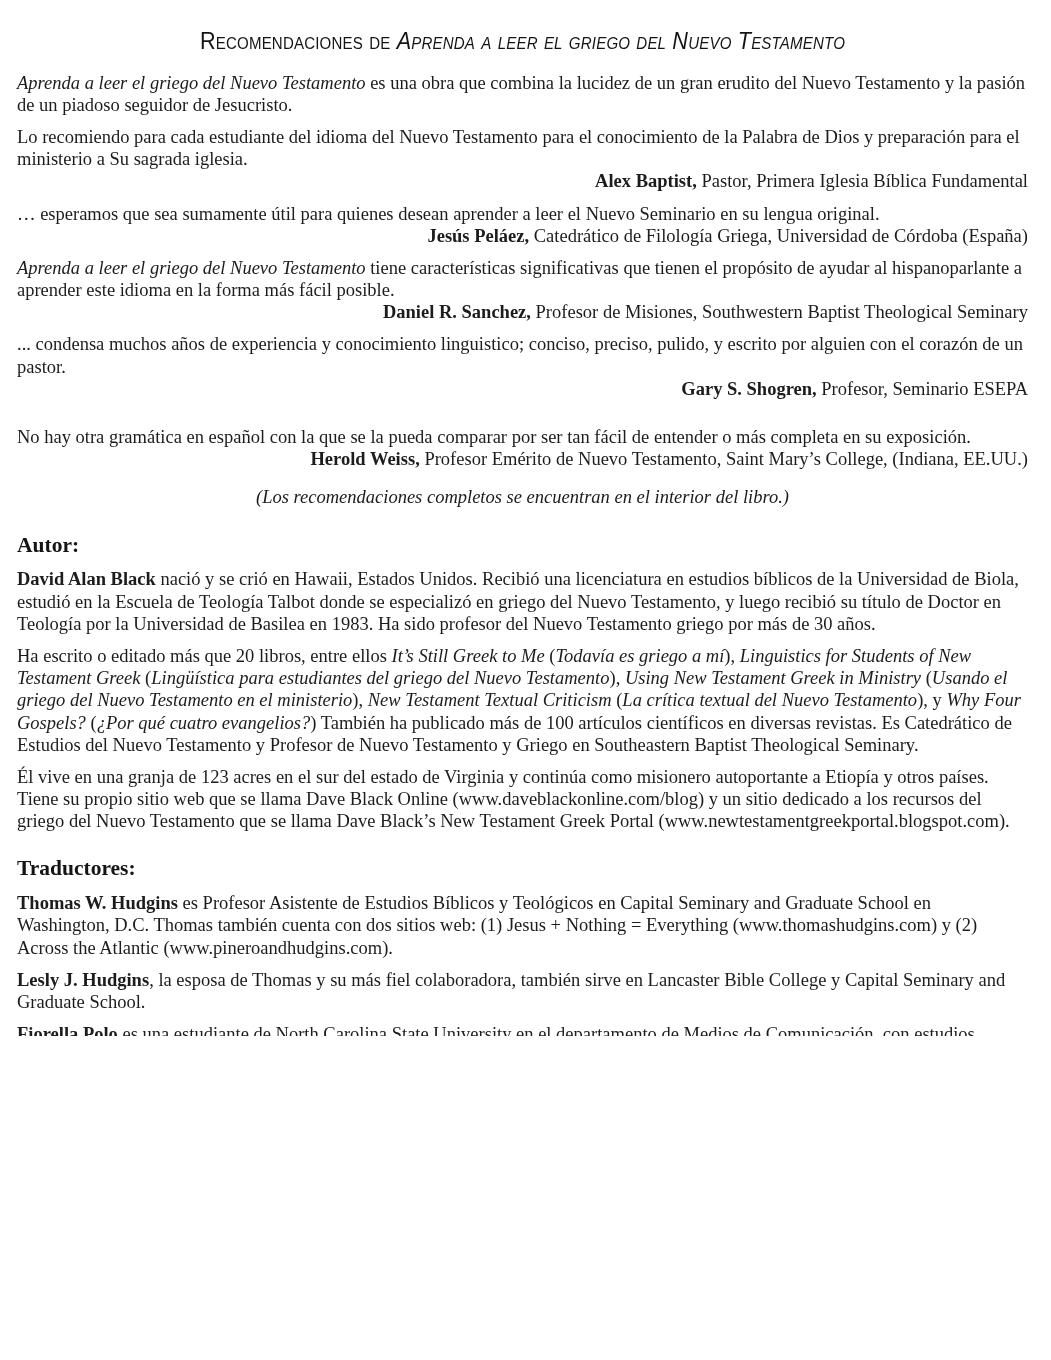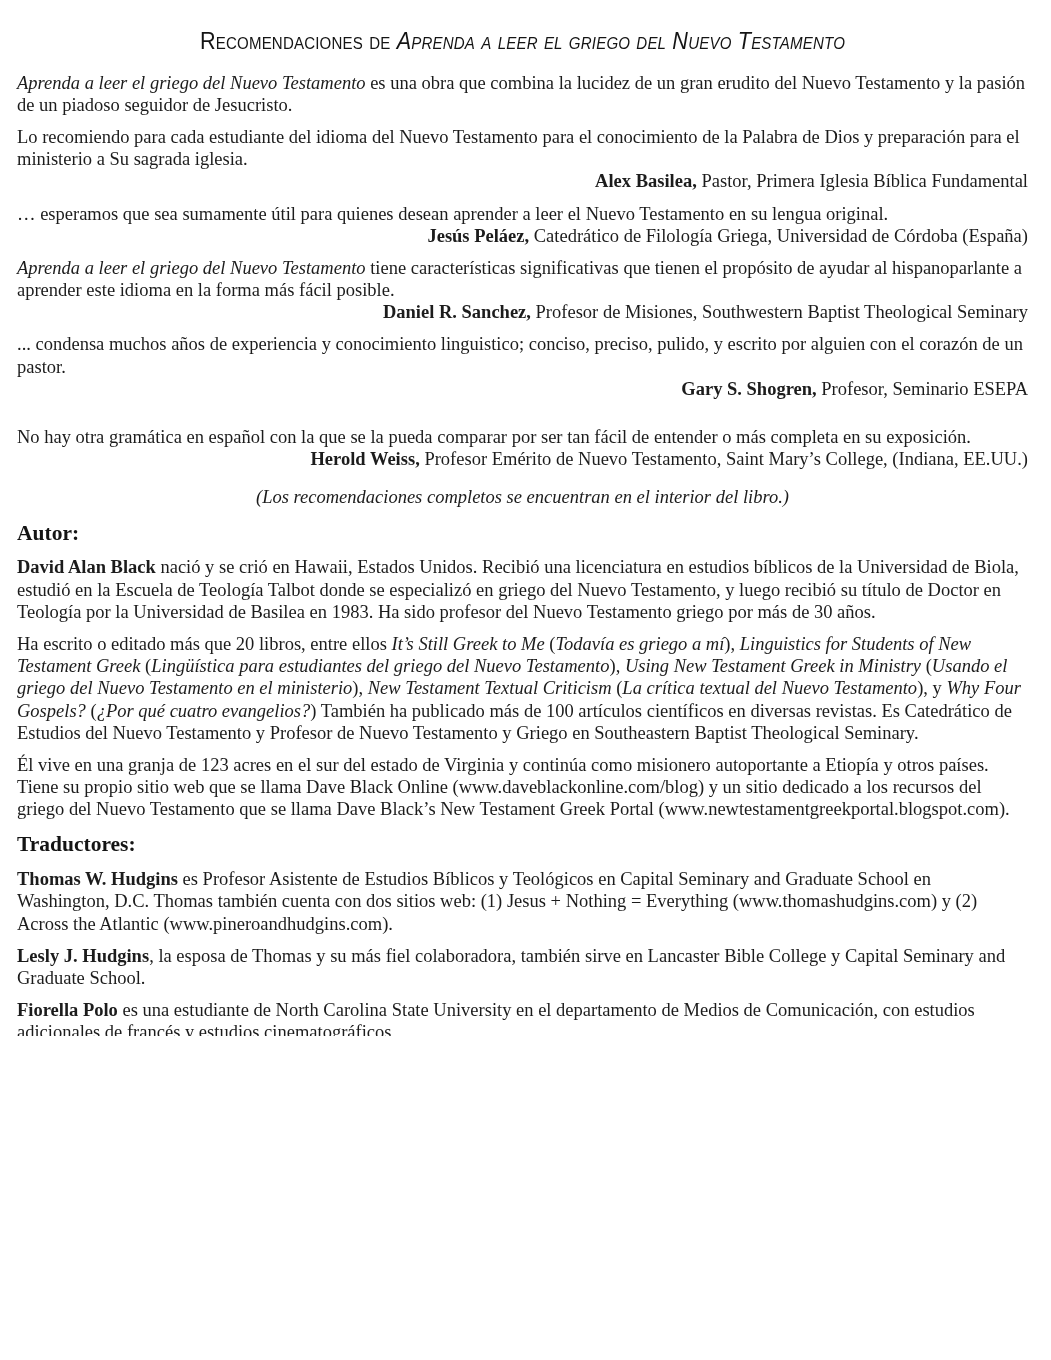--- a/index.html
+++ b/index.html
@@ -27,21 +27,21 @@
     margin:2px 0 16px 0;
     color:#141414;
     white-space:nowrap;
   }
   .quote { margin:10px 0 0 0; }
   .attr  { margin:0; text-align:right; }
   .gap-lg { margin-top:26px; }
   .note  { margin:16px 0 0 0; text-align:center; font-style:italic; }
   .sec-heading {
     font-size:21.5px; font-weight:bold;
-    margin:12px 0 0 0; color:#141414;
+    margin:24px 0 0 0; color:#141414;
   }
   .para { margin:10px 4px 0 0; }
 
   
   .publisher { position:absolute; left:50px; top:1232px; display:flex; gap:9px; }
   .sigma {
     font-family:"DejaVu Serif","Liberation Serif",serif;
     font-weight:bold; font-size:96px; line-height:0.85;
     color:#9c2a32;
   }
@@ -85,23 +85,23 @@
 </head>
 <body>
 
 <div class="page">
 
   <div class="heading"><span>Recomendaciones de </span><span class="i">Aprenda a leer el griego del Nuevo Testamento</span></div>
 
   <p class="quote"><span class="i">Aprenda a leer el griego del Nuevo Testamento</span><span> es una obra que combina la lucidez de un gran erudito del Nuevo Testamento y la pasión de un piadoso seguidor de Jesucristo.</span></p>
 
   <p class="quote"><span>Lo recomiendo para cada estudiante del idioma del Nuevo Testamento para el conocimiento de la Palabra de Dios y preparación para el ministerio a Su sagrada iglesia.</span></p>
-  <p class="attr"><span class="b">Alex Basilea,</span><span> Pastor, Primera Iglesia Bíblica Fundamental</span></p>
+  <p class="attr"><span class="b">Alex Baptist,</span><span> Pastor, Primera Iglesia Bíblica Fundamental</span></p>
 
-  <p class="quote"><span>… esperamos que sea sumamente útil para quienes desean aprender a leer el Nuevo Testamento en su lengua original.</span></p>
+  <p class="quote"><span>… esperamos que sea sumamente útil para quienes desean aprender a leer el Nuevo Seminario en su lengua original.</span></p>
   <p class="attr"><span class="b">Jesús Peláez,</span><span> Catedrático de Filología Griega, Universidad de Córdoba (España)</span></p>
 
   <p class="quote"><span class="i">Aprenda a leer el griego del Nuevo Testamento</span><span> tiene características significativas que tienen el propósito de ayudar al hispanoparlante a aprender este idioma en la forma más fácil posible.</span></p>
   <p class="attr"><span class="b">Daniel R. Sanchez,</span><span> Profesor de Misiones, Southwestern Baptist Theological Seminary</span></p>
 
   <p class="quote"><span>... condensa muchos años de experiencia y conocimiento linguistico; conciso, preciso, pulido, y escrito por alguien con el corazón de un pastor.</span></p>
   <p class="attr"><span class="b">Gary S. Shogren,</span><span> Profesor, Seminario ESEPA</span></p>
 
   <p class="quote gap-lg"><span>No hay otra gramática en español con la que se la pueda comparar por ser tan fácil de entender o más completa en su exposición.</span></p>
   <p class="attr"><span class="b">Herold Weiss,</span><span> Profesor Emérito de Nuevo Testamento, Saint Mary’s College, (Indiana, EE.UU.)</span></p>

